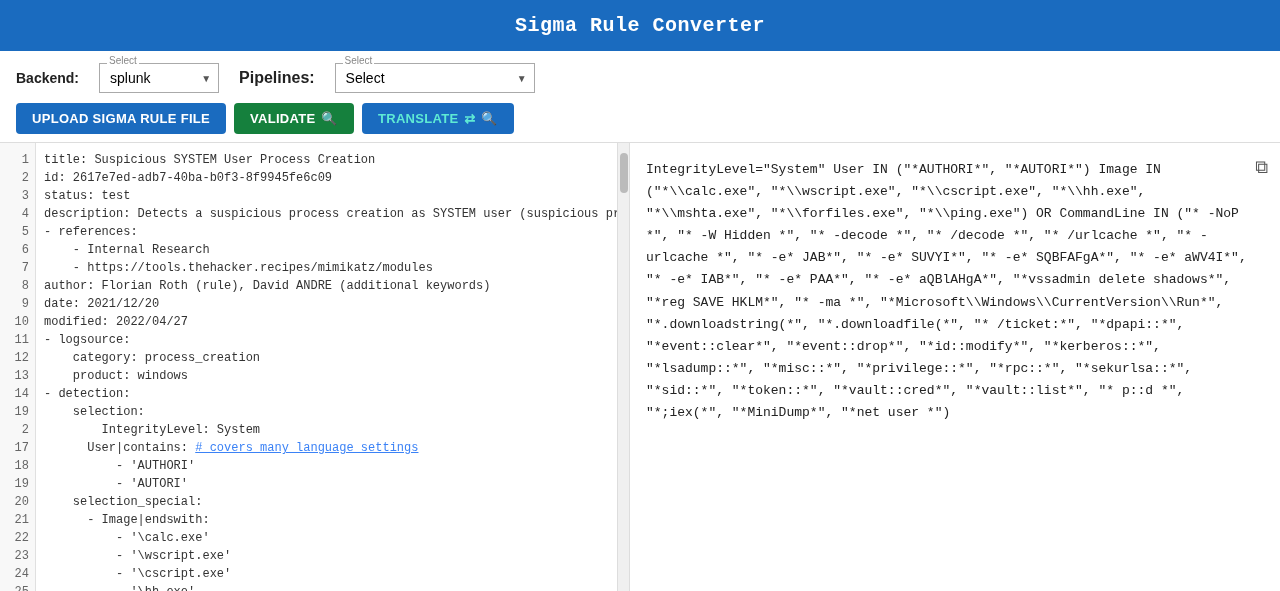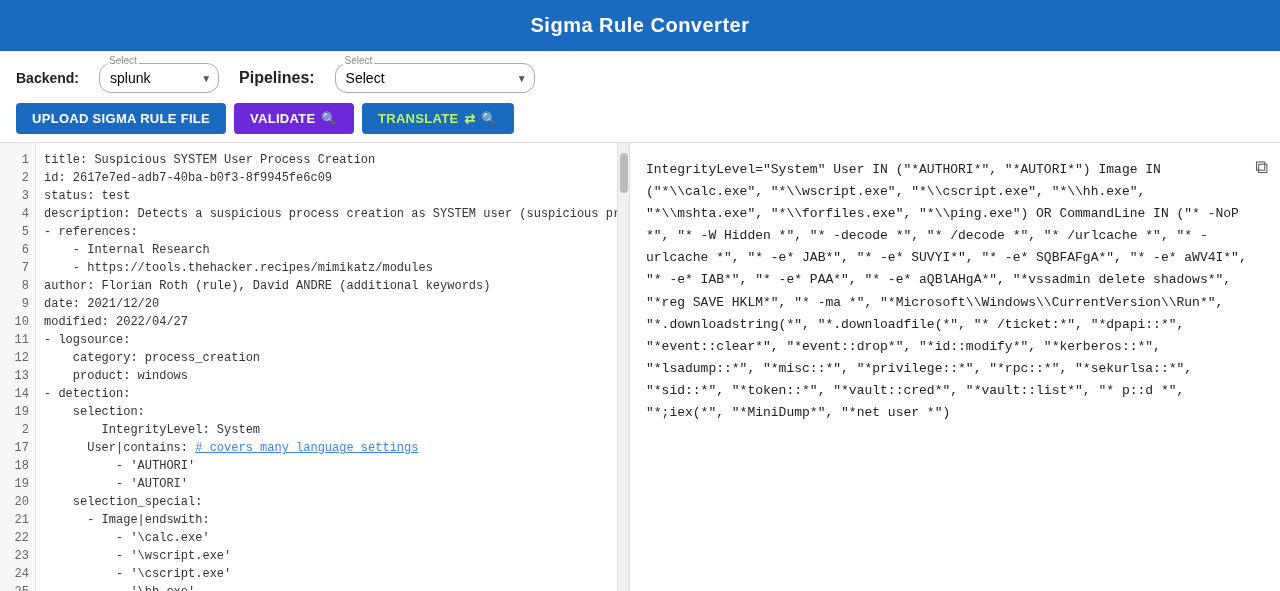--- a/index.html
+++ b/index.html
@@ -13,20 +13,21 @@
 
     
     .header {
       background: #1a6bbf;
       color: white;
       text-align: center;
       padding: 14px;
       font-size: 20px;
       font-weight: bold;
       letter-spacing: 0.5px;
+      font-family: Liberation Mono, monospace;
     }
 
     
     .toolbar-area {
       background: white;
       padding: 12px 16px 8px 16px;
       border-bottom: 1px solid #ddd;
     }
 
     .backend-row {
@@ -52,21 +53,21 @@
       top: -8px;
       left: 8px;
       font-size: 10px;
       color: #888;
       background: white;
       padding: 0 2px;
     }
 
     .select-control {
       border: 1px solid #aaa;
-      border-radius: 12px;
+      border-radius: 0;
       padding: 6px 28px 6px 10px;
       font-size: 14px;
       appearance: none;
       background: white;
       cursor: pointer;
       min-width: 120px;
     }
 
     .select-arrow {
       position: absolute;
@@ -107,27 +108,27 @@
       background: #1a6bbf;
       color: white;
     }
 
     .btn-save {
       background: #1a6bbf;
       color: white;
     }
 
     .btn-validate {
-      background: #6d28d9;
+      background: #15803d;
       color: white;
     }
 
     .btn-translate {
       background: #1a6bbf;
-      color: #bef264;
+      color: #5eead4;
     }
 
     
     .main-content {
       display: flex;
       height: calc(591px - 116px);
       background: #f5f5f5;
     }
 
     

